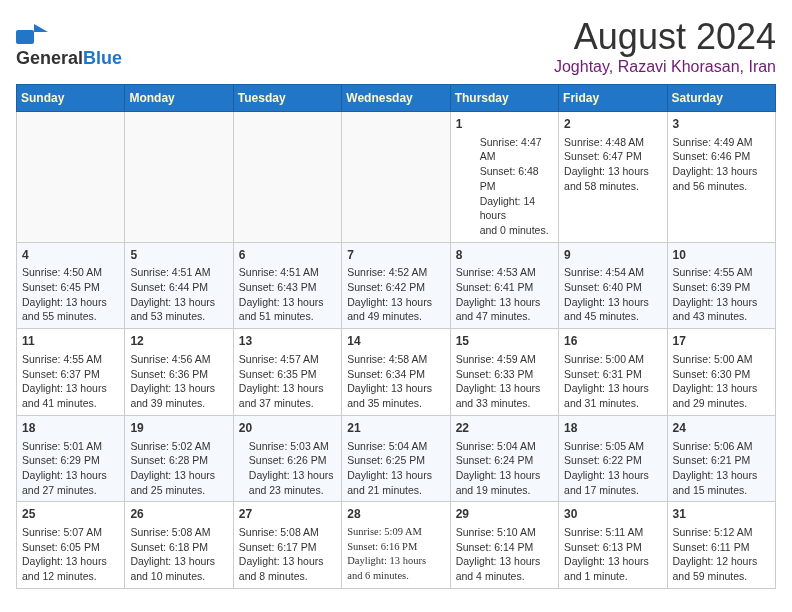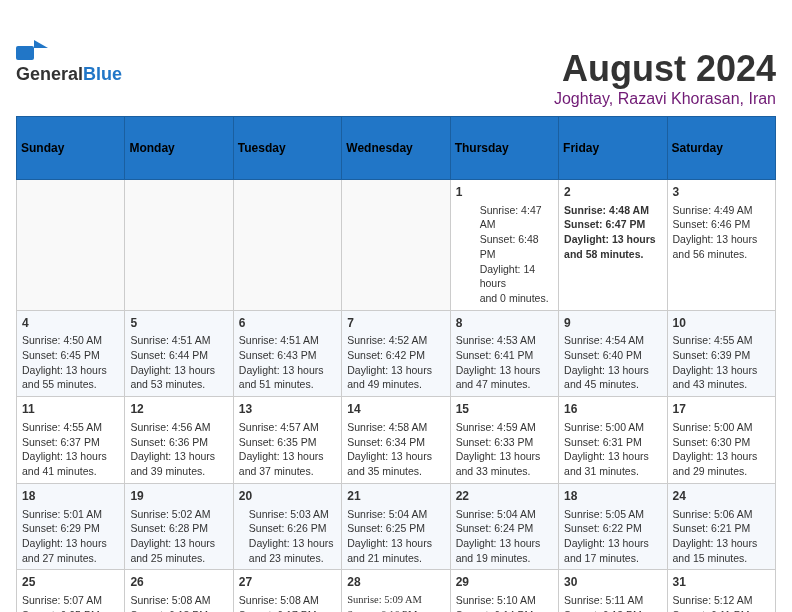--- a/index.html
+++ b/index.html
@@ -24,37 +24,36 @@
     .logo-row {
       display: flex;
       align-items: center;
       gap: 2px;
     }
     .title-block {
       text-align: right;
     }
     .title-block .month-year {
       font-size: 36px;
-      font-weight: bold;
+      font-weight: normal;
       color: #333;
-      margin-top: 32px;
     }
     .title-block .location {
       font-size: 16px;
       color: #701a75;
     }
     .calendar {
       width: 100%;
       border-collapse: collapse;
       font-size: 11px;
     }
     .calendar th {
       background: #2176c7;
-      color: #000000;
-      padding: 24px 4px;
+      color: #fef9c3;
+      padding: 6px 4px;
       text-align: left;
       font-size: 12px;
       font-weight: bold;
       border: 1px solid #1a5fa0;
     }
     .calendar td {
       border: 1px solid #ccc;
       vertical-align: top;
       padding: 4px 5px;
       width: calc(100% / 7);
@@ -126,21 +125,21 @@
         <td class="empty"></td>
         <td>
           <span class="day-number">1</span>
           <div class="day-info" style="white-space: pre-line; margin-left: 24px;">Sunrise: 4:47 AM
 Sunset: 6:48 PM
 Daylight: 14 hours
 and 0 minutes.</div>
         </td>
         <td>
           <span class="day-number">2</span>
-          <div class="day-info" style="white-space: pre-line; font-weight: bold;">Sunrise: 4:48 AM
+          <div class="day-info" style="white-space: pre-line;">Sunrise: 4:48 AM
 Sunset: 6:47 PM
 Daylight: 13 hours
 and 58 minutes.</div>
         </td>
         <td>
           <span class="day-number">3</span>
           <div class="day-info" style="white-space: pre-line;">Sunrise: 4:49 AM
 Sunset: 6:46 PM
 Daylight: 13 hours
 and 56 minutes.</div>

